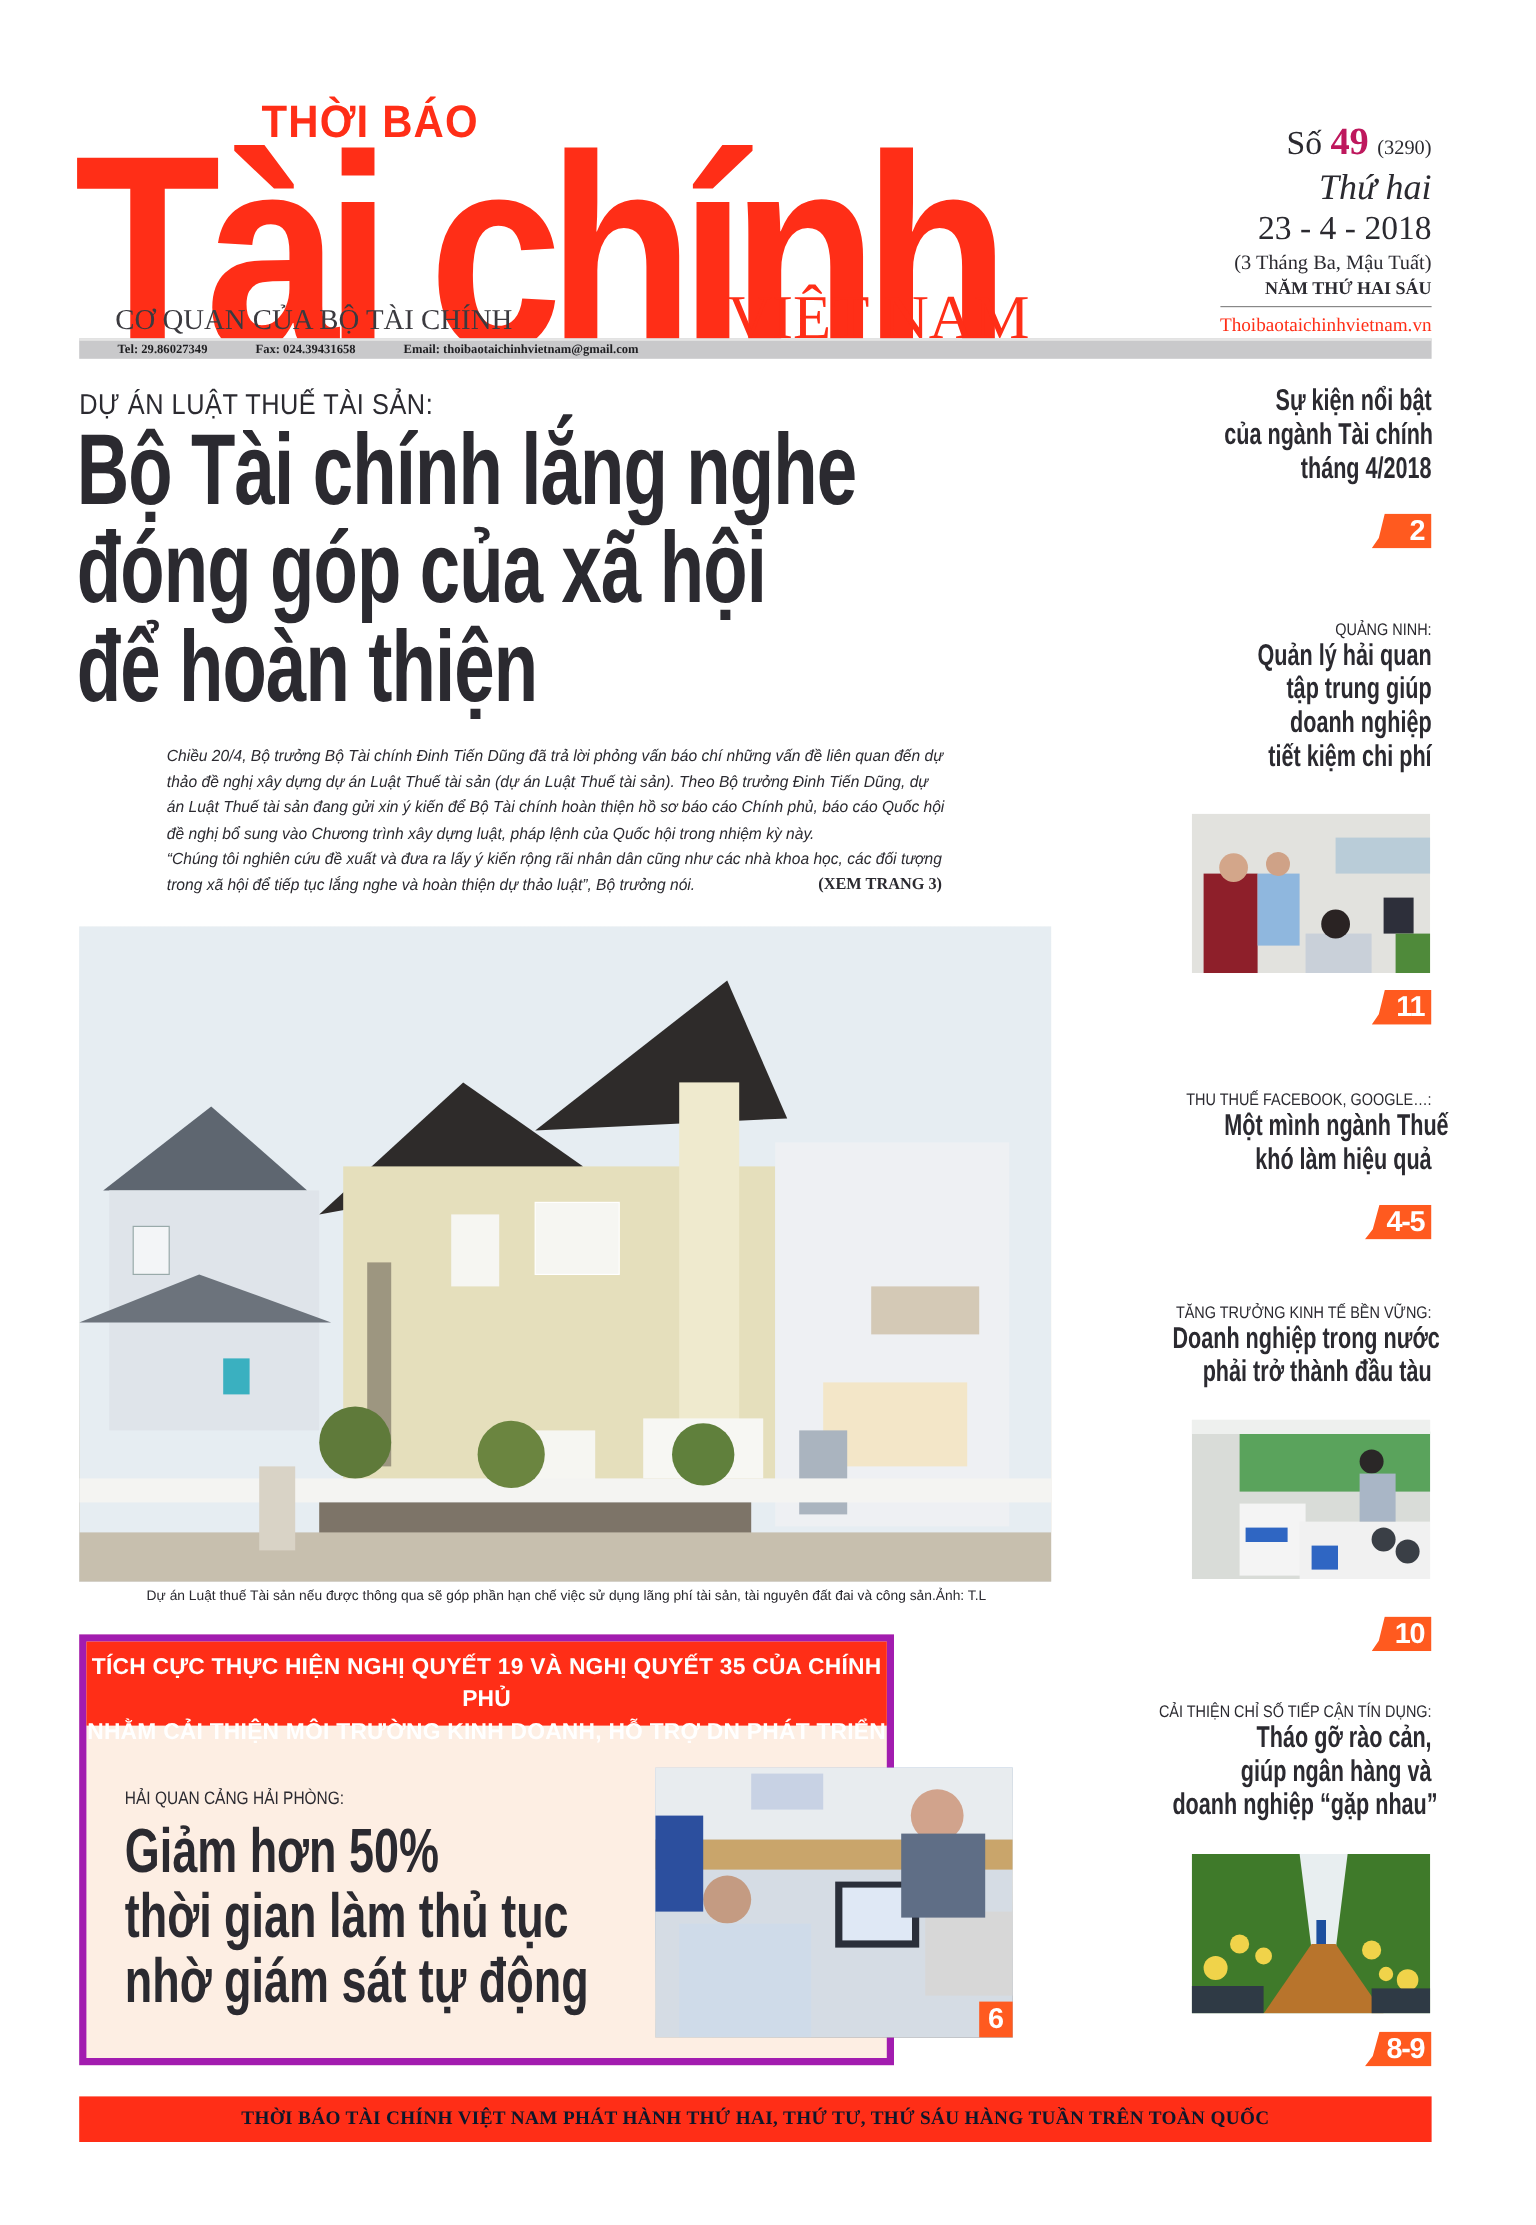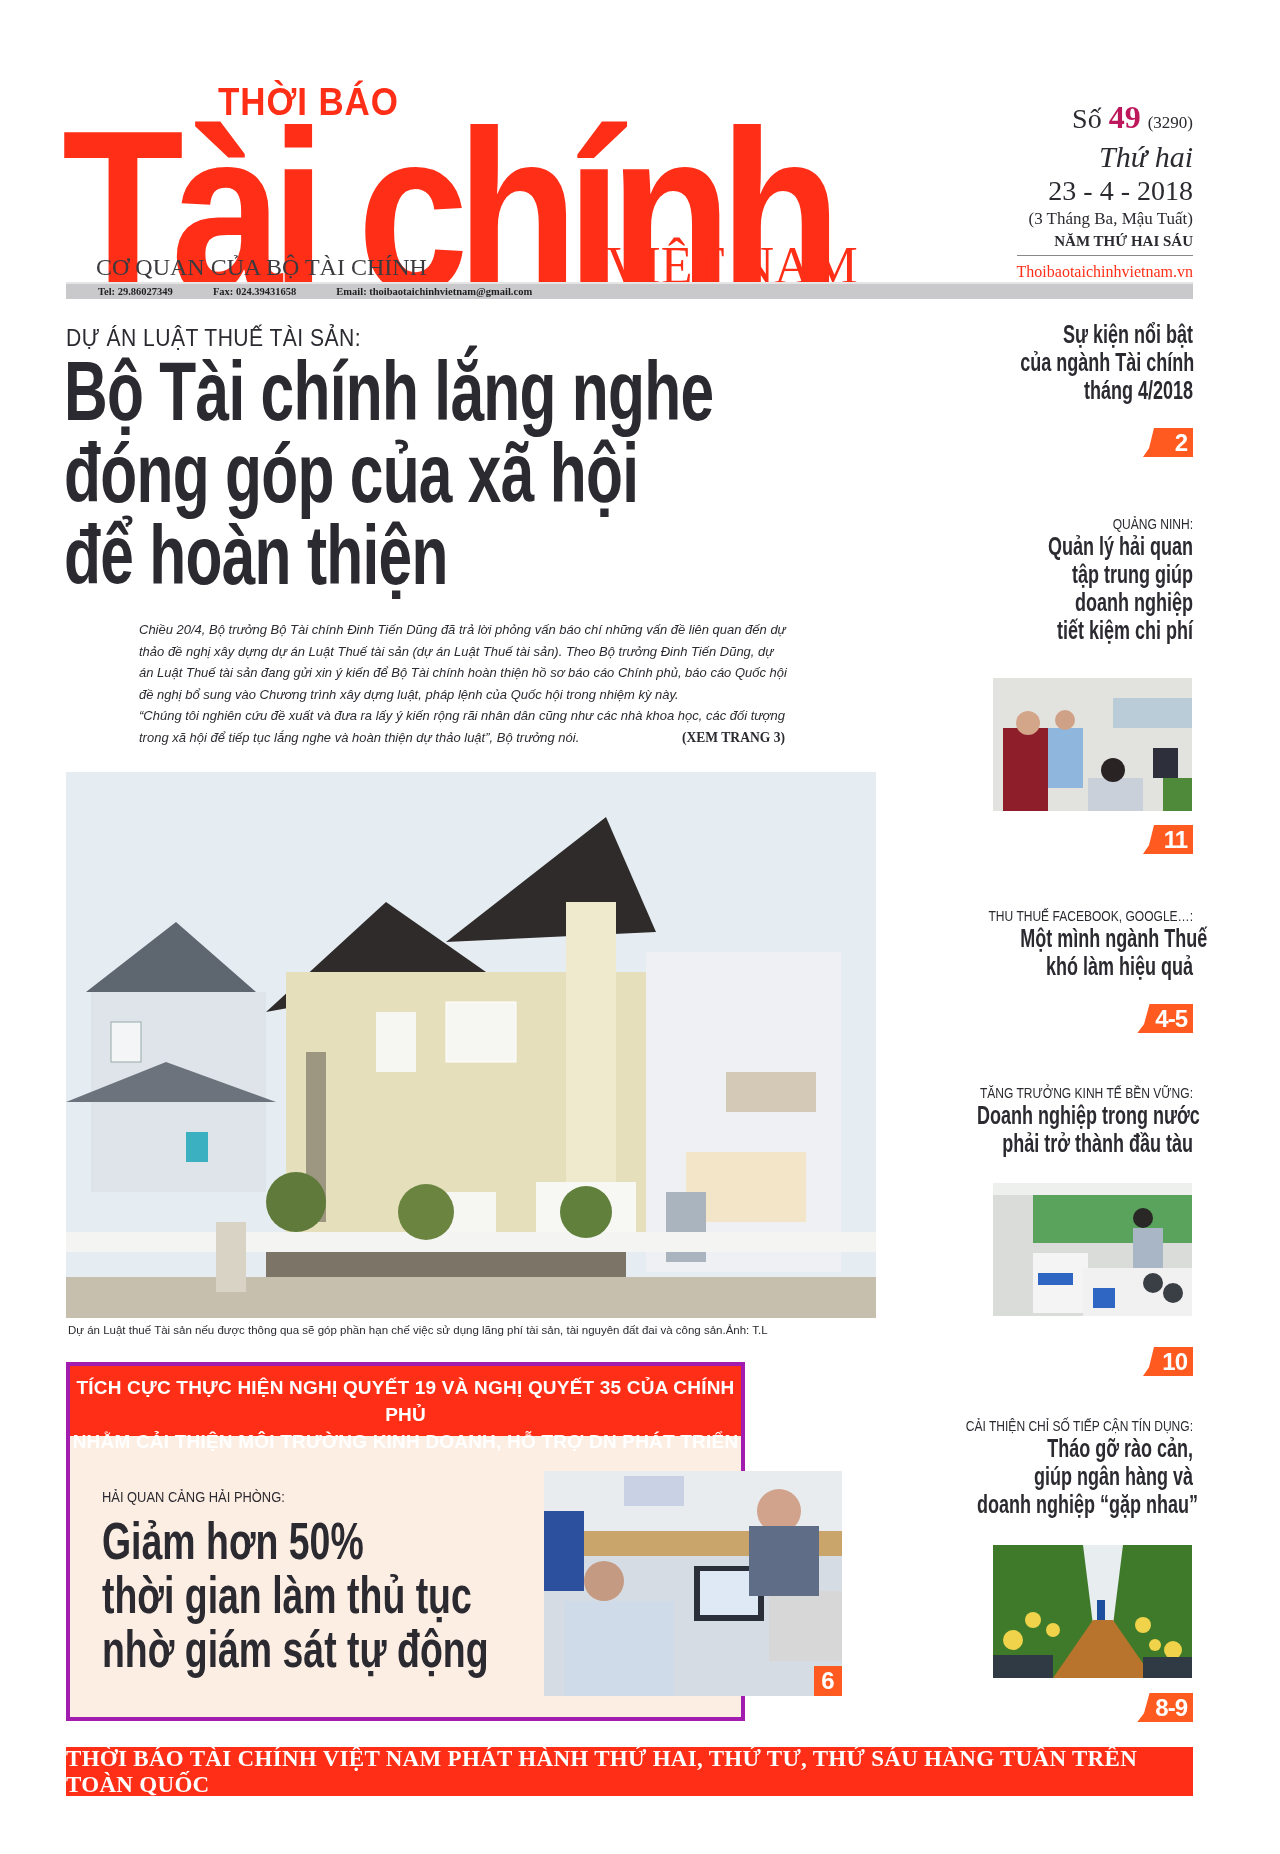--- a/index.html
+++ b/index.html
@@ -66,27 +66,27 @@
     transform-origin: left top; transform: scaleX(0.97);
   }
   .lead .see { font-style: normal; font-family: "Liberation Serif", serif; font-weight: 700; font-size: 14px; float: right; margin-right: 4px; }
 
   .photo-main {
     position: absolute; left: 66px; top: 772px; width: 810px; height: 546px; overflow: hidden;
     background: linear-gradient(180deg, #e9eef2 0%, #dfe7ee 30%, #eaeae4 60%, #cdc6b8 85%, #b9b1a4 100%);
   }
   .caption {
     position: absolute; left: 68px; top: 1324px; width: 808px;
-    font-size: 11.5px; color: #2b2a30; display: flex; justify-content: flex-start;
+    font-size: 11.5px; color: #2b2a30; display: flex; justify-content: center;
   }
 
   
   .box {
     position: absolute; left: 66px; top: 1362px; width: 679px; height: 359px;
-    background: #fdeee3; border: 4px solid #a21caf;
+    background: #fdeee3; border: 6px solid #a21caf;
   }
   .box-head {
     position: absolute; left: 0; top: 0; width: 100%; height: 70px; background: #ff2e17;
     color: #fff; font-weight: 700; font-size: 19px; line-height: 27px; text-align: center;
     padding-top: 8px; letter-spacing: 0.2px;
   }
   .box-kicker {
     position: absolute; left: 32px; top: 122px; font-size: 15px; color: #2b2a30;
     transform-origin: left top; transform: scaleX(0.86); white-space: nowrap;
   }
@@ -114,22 +114,22 @@
   .badge {
     position: absolute; right: 87px; height: 29px; min-width: 50px;
     background: #ff5a1f; color: #fff; font-weight: 700; font-size: 24px; line-height: 29px;
     text-align: right; padding-right: 6px; padding-left: 18px;
     clip-path: polygon(22% 0, 100% 0, 100% 100%, 0 100%, 12% 70%);
     letter-spacing: -1px;
   }
 
   
   .footer {
-    position: absolute; left: 66px; top: 1747px; width: 1127px; height: 49px; background: #ff2e17;
-    color: #ffffff; font-family: "Liberation Serif", serif; font-weight: 700; font-size: 23px;
+    position: absolute; left: 66px; top: 1747px; width: 1127px; height: 38px; background: #ff2e17;
+    color: #0f172a; font-family: "Liberation Serif", serif; font-weight: 700; font-size: 16px;
     display: flex; align-items: center; justify-content: center; letter-spacing: 0.3px;
   }
   svg { display: block; }
 </style>
 </head>
 <body>
 
 <div>
   <div class="logo-big">Tài chính</div>
   <div class="logo-small">THỜI BÁO</div>

